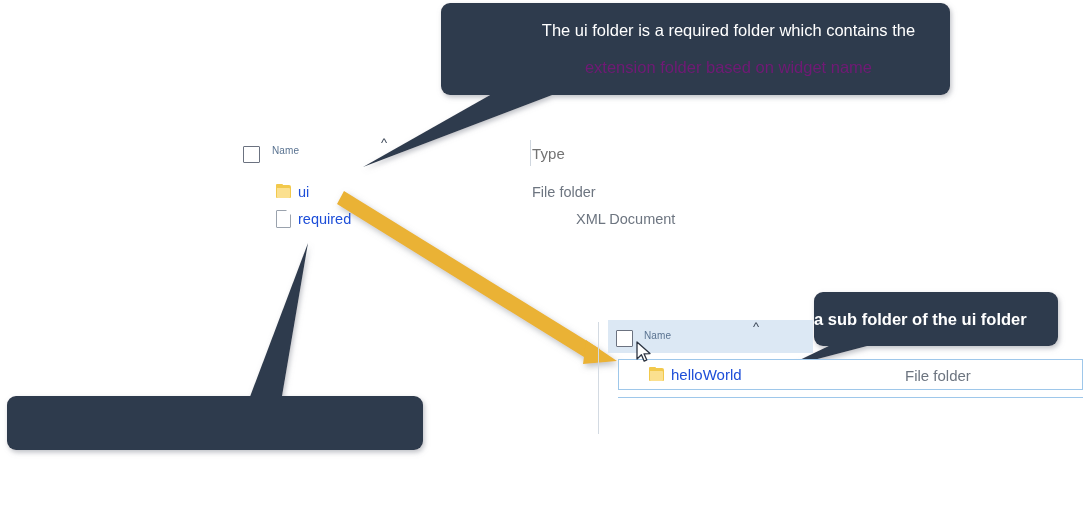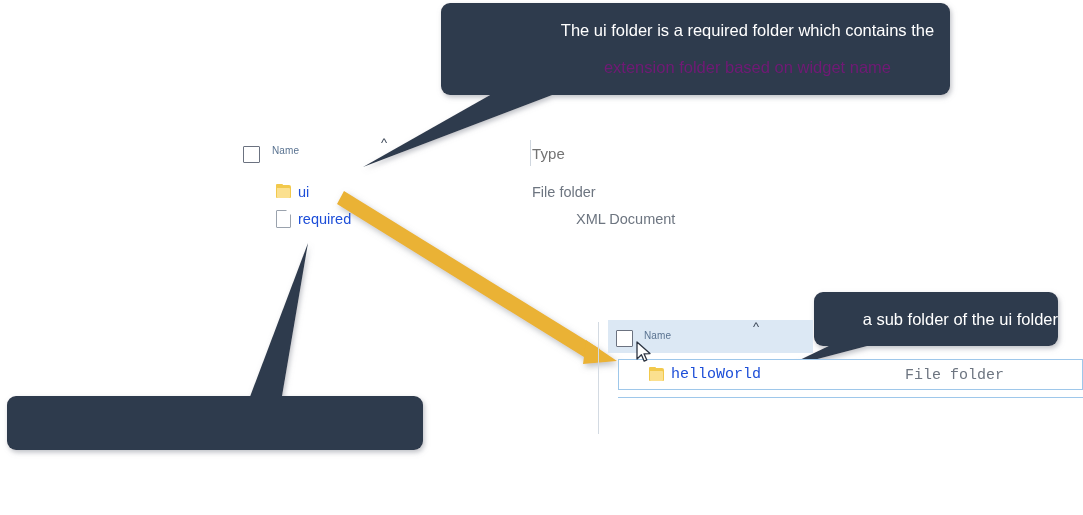--- a/index.html
+++ b/index.html
@@ -90,26 +90,26 @@
       <path d="M783,368 L862,330 L890,340 Z" fill="#2f3b4d"></path>
       <rect x="814" y="292" width="244" height="54" rx="9" ry="9" fill="#2f3b4d"></rect>
     </g>
 
     <g filter="url(#sh)">
       <path d="M308,243 L248,402 L281,402 Z" fill="#2f3b4d"></path>
       <rect x="7" y="396" width="416" height="54" rx="9" ry="9" fill="#2f3b4d"></rect>
     </g>
   </svg>
 
-  <div style="position:absolute;left:455px;top:3px;width:585px;height:92px;display:flex;flex-direction:column;align-items:center;justify-content:center;gap:12px;">
+  <div style="position:absolute;left:436px;top:3px;width:585px;height:92px;display:flex;flex-direction:column;align-items:center;justify-content:center;gap:12px;">
     <div style="color:#ffffff;font-size:16.5px;line-height:25px;">The ui folder is a required folder which contains the</div>
     <div style="color:#701a75;font-size:16.5px;line-height:25px;">extension folder based on widget name</div>
   </div>
 
-  <div style="position:absolute;left:814px;top:292px;width:244px;height:54px;display:flex;align-items:center;justify-content:flex-end;">
+  <div style="position:absolute;left:814px;top:292px;width:244px;height:54px;display:flex;align-items:center;justify-content:flex-start;font-weight:bold;">
     <div style="color:#ffffff;font-size:16.5px;line-height:25px;">a sub folder of the ui folder</div>
   </div>
 
 
   <div class="explorer" id="list-one">
 
     <div class="hdr-row">
       <div class="chk" style="left:5px;top:8px;"></div>
       <div class="col-name" style="left:34px;top:7px;">Name</div>
       <div class="chev" style="left:143px;top:-2px;">^</div>
@@ -145,21 +145,21 @@
 
     <div class="hdr-row" style="position:absolute;left:0;top:0;width:485px;">
       <div class="chk" style="left:18px;top:12px;"></div>
       <div class="col-name" style="left:46px;top:12px;">Name</div>
       <div class="chev" style="left:155px;top:2px;">^</div>
     </div>
 
     <div class="sel-box"></div>
     <div class="sel-under"></div>
 
-    <div class="file-row" style="position:absolute;left:0;top:46px;width:485px;font-family:Liberation Mono, monospace;">
+    <div class="file-row" style="position:absolute;left:0;top:46px;width:485px;">
       <div class="ico" style="left:51px;top:3px;">
         <div class="folder-tab"></div>
           <div class="folder-back"></div>
           <div class="folder-front"></div>
       </div>
       <div class="fname" style="left:73px;top:2px;font-size:15px;">helloWorld</div>
       <div class="ftype" style="left:307px;top:3px;font-size:15px;">File folder</div>
     </div>
   </div>
 

